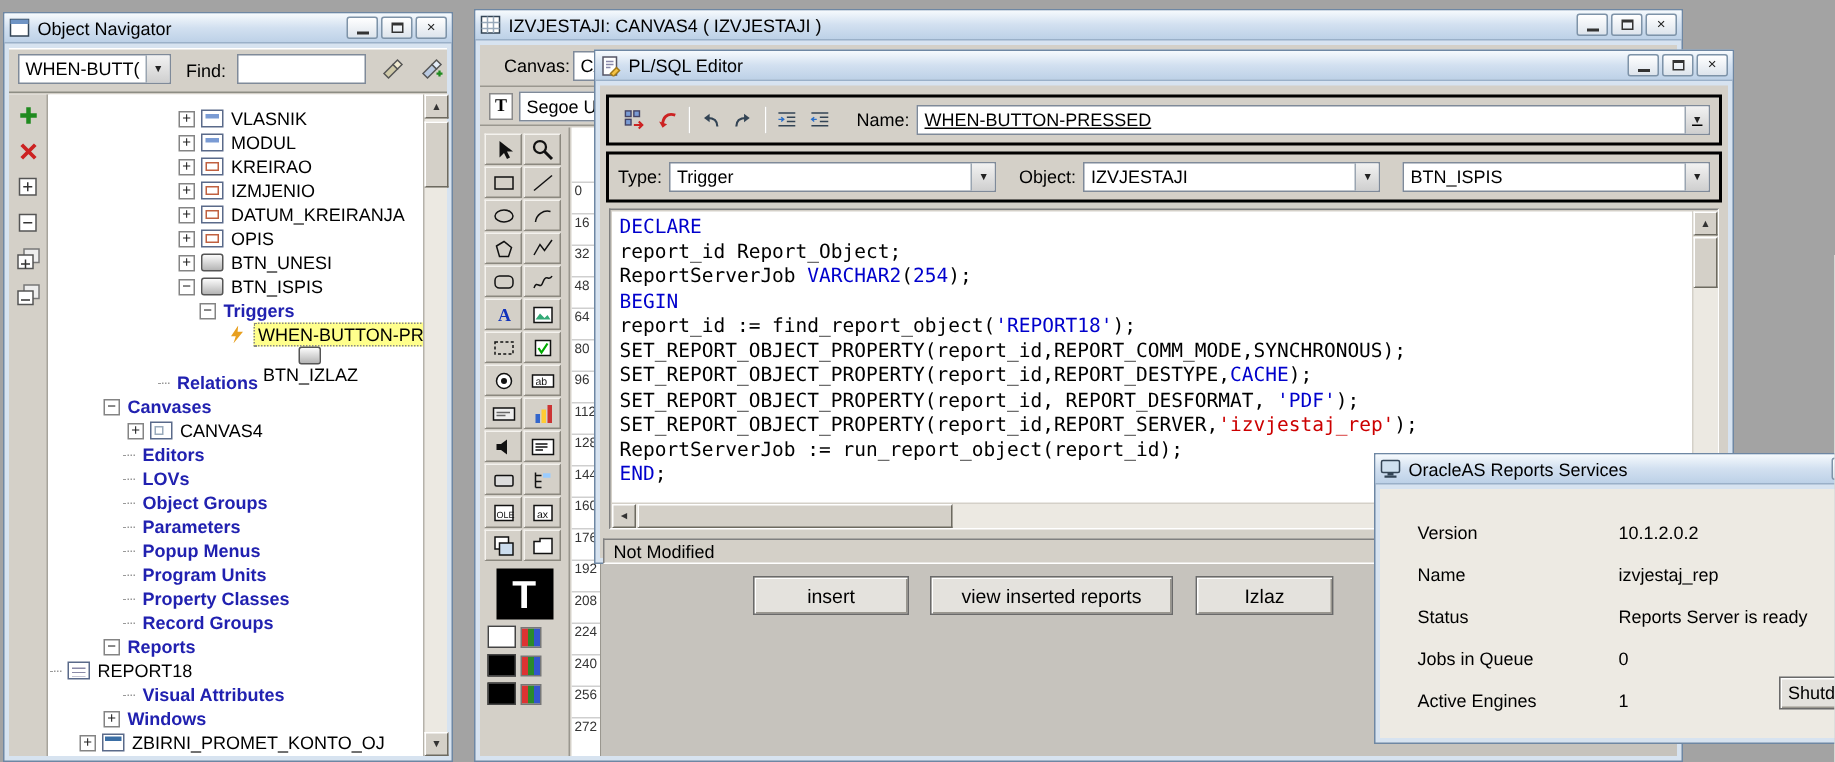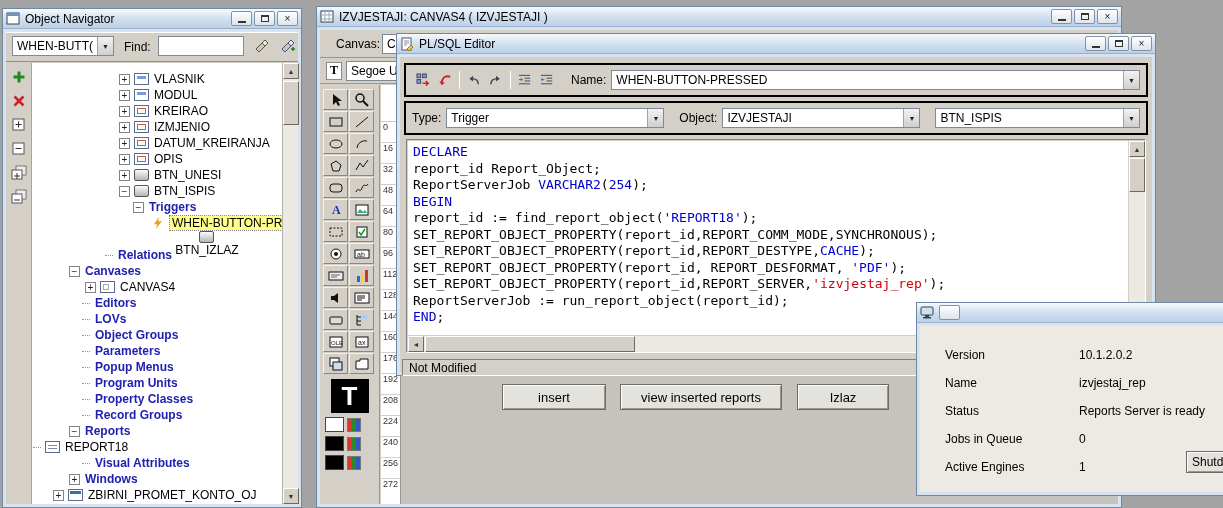--- a/index.html
+++ b/index.html
@@ -607,21 +607,21 @@
               </svg>
             </span>
             <span class="tbico">
               <svg width="15" height="15" viewBox="0 0 16 16">
                 <path d="M1 2.5h12M7 5.5h6M7 8.5h6M1 11.5h12" stroke="#345"></path>
                 <path d="M4.8 7H1.2M3 5.5L1.2 7 3 8.5" stroke="#2a6fc9" fill="none"></path>
               </svg>
             </span>
           </span>
         <span style="margin-left:8px;">Name:</span>
-        <div class="combo" style="flex:1;">
+        <div class="combo" style="flex:1;text-decoration:underline;">
           <span class="cv">WHEN-BUTTON-PRESSED</span>
           <span class="cb">▼</span>
         </div>
       </div>
       <div class="blackbox" style="top:44px;">
         <span>Type:</span>
         <div class="combo" style="width:218px; flex:none;">
           <span class="cv">Trigger</span>
           <span class="cb">▼</span>
         </div>
@@ -666,20 +666,21 @@
 
   <section class="win" id="reports-window" style="left:916px; top:302px; width:330px; height:194px; z-index:30;">
     <div class="titlebar">
       <span class="ticon">
         <svg width="14" height="13" viewBox="0 0 14 13">
             <rect x="1" y="1" width="12" height="8" rx="1" fill="#cfe0ef" stroke="#345"></rect>
             <rect x="5" y="9" width="4" height="2" fill="#345"></rect>
             <rect x="3" y="11" width="8" height="1.5" fill="#345"></rect>
           </svg>
       </span>
+      <span class="ttext">OracleAS Reports Services</span>
       <span class="wbtns">
         <span class="wbtn"></span>
       </span>
     </div>
     <div class="wbody" id="rs-body">
       <div id="rs-rows">
           <div class="rsrow" style="top: 22px;">
             <span class="rslabel">Version</span>
             <span class="rsvalue">10.1.2.0.2</span>
           </div>

